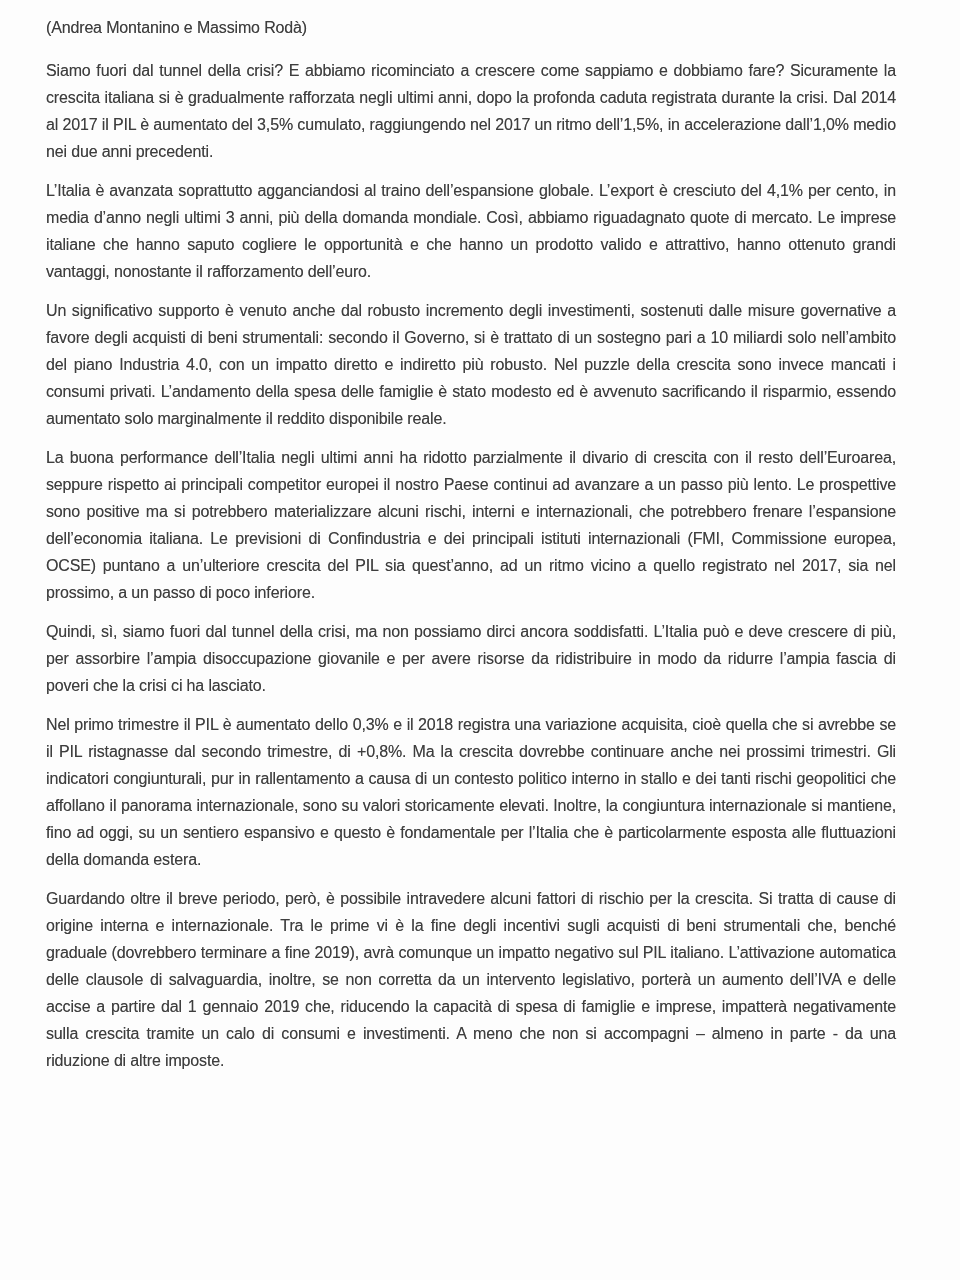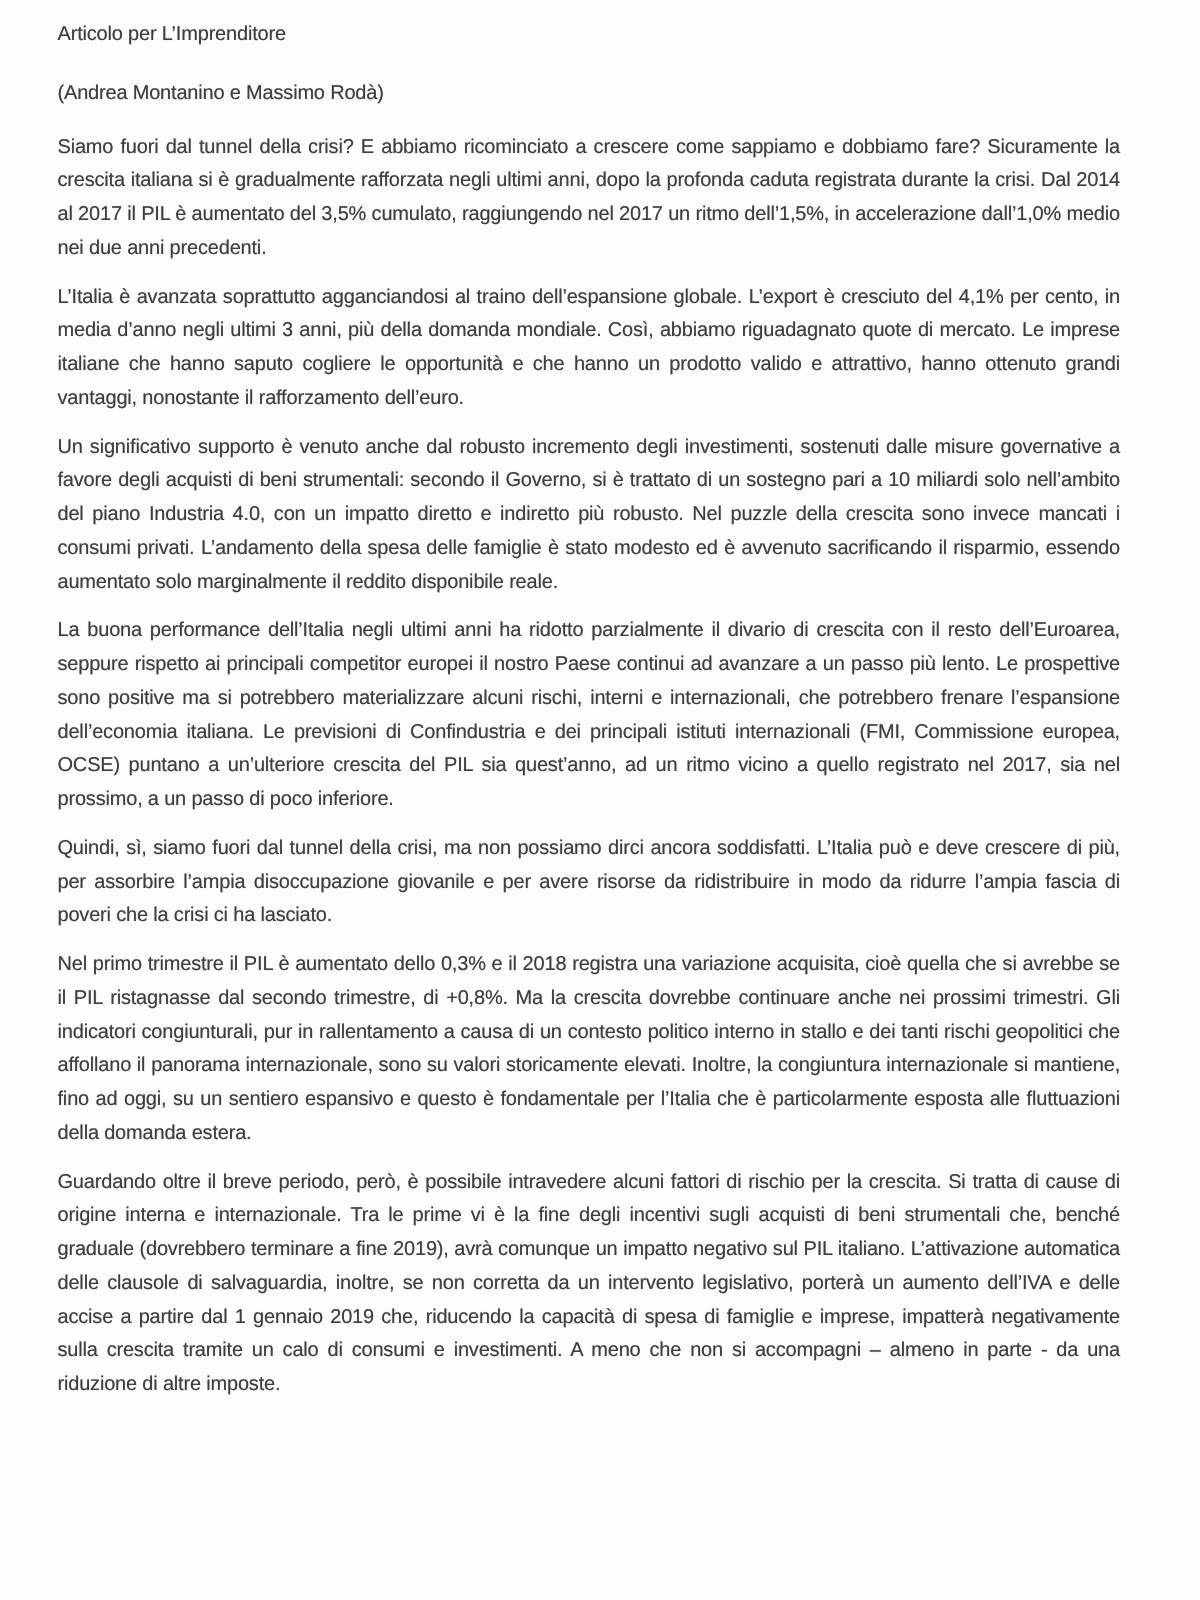--- a/index.html
+++ b/index.html
@@ -37,21 +37,20 @@
   }
   .doc-para {
     text-align: justify;
     margin-bottom: 12px !important;
   }
 </style>
 </head>
 <body>
 
 <div class="page">
-  <p class="doc-title">Articolo per L’Imprenditore</p>
   <p class="doc-byline">(Andrea Montanino e Massimo Rodà)</p>
   <p class="doc-para">Siamo fuori dal tunnel della crisi? E abbiamo ricominciato a crescere come sappiamo e dobbiamo fare? Sicuramente la crescita italiana si è gradualmente rafforzata negli ultimi anni, dopo la profonda caduta registrata durante la crisi. Dal 2014 al 2017 il PIL è aumentato del 3,5% cumulato, raggiungendo nel 2017 un ritmo dell’1,5%, in accelerazione dall’1,0% medio nei due anni precedenti.</p>
   <p class="doc-para">L’Italia è avanzata soprattutto agganciandosi al traino dell’espansione globale. L’export è cresciuto del 4,1% per cento, in media d’anno negli ultimi 3 anni, più della domanda mondiale. Così, abbiamo riguadagnato quote di mercato. Le imprese italiane che hanno saputo cogliere le opportunità e che hanno un prodotto valido e attrattivo, hanno ottenuto grandi vantaggi, nonostante il rafforzamento dell’euro.</p>
   <p class="doc-para">Un significativo supporto è venuto anche dal robusto incremento degli investimenti, sostenuti dalle misure governative a favore degli acquisti di beni strumentali: secondo il Governo, si è trattato di un sostegno pari a 10 miliardi solo nell’ambito del piano Industria 4.0, con un impatto diretto e indiretto più robusto. Nel puzzle della crescita sono invece mancati i consumi privati. L’andamento della spesa delle famiglie è stato modesto ed è avvenuto sacrificando il risparmio, essendo aumentato solo marginalmente il reddito disponibile reale.</p>
   <p class="doc-para">La buona performance dell’Italia negli ultimi anni ha ridotto parzialmente il divario di crescita con il resto dell’Euroarea, seppure rispetto ai principali competitor europei il nostro Paese continui ad avanzare a un passo più lento. Le prospettive sono positive ma si potrebbero materializzare alcuni rischi, interni e internazionali, che potrebbero frenare l’espansione dell’economia italiana. Le previsioni di Confindustria e dei principali istituti internazionali (FMI, Commissione europea, OCSE) puntano a un’ulteriore crescita del PIL sia quest’anno, ad un ritmo vicino a quello registrato nel 2017, sia nel prossimo, a un passo di poco inferiore.</p>
   <p class="doc-para">Quindi, sì, siamo fuori dal tunnel della crisi, ma non possiamo dirci ancora soddisfatti. L’Italia può e deve crescere di più, per assorbire l’ampia disoccupazione giovanile e per avere risorse da ridistribuire in modo da ridurre l’ampia fascia di poveri che la crisi ci ha lasciato.</p>
   <p class="doc-para">Nel primo trimestre il PIL è aumentato dello 0,3% e il 2018 registra una variazione acquisita, cioè quella che si avrebbe se il PIL ristagnasse dal secondo trimestre, di +0,8%. Ma la crescita dovrebbe continuare anche nei prossimi trimestri. Gli indicatori congiunturali, pur in rallentamento a causa di un contesto politico interno in stallo e dei tanti rischi geopolitici che affollano il panorama internazionale, sono su valori storicamente elevati. Inoltre, la congiuntura internazionale si mantiene, fino ad oggi, su un sentiero espansivo e questo è fondamentale per l’Italia che è particolarmente esposta alle fluttuazioni della domanda estera.</p>
   <p class="doc-para">Guardando oltre il breve periodo, però, è possibile intravedere alcuni fattori di rischio per la crescita. Si tratta di cause di origine interna e internazionale. Tra le prime vi è la fine degli incentivi sugli acquisti di beni strumentali che, benché graduale (dovrebbero terminare a fine 2019), avrà comunque un impatto negativo sul PIL italiano. L’attivazione automatica delle clausole di salvaguardia, inoltre, se non corretta da un intervento legislativo, porterà un aumento dell’IVA e delle accise a partire dal 1 gennaio 2019 che, riducendo la capacità di spesa di famiglie e imprese, impatterà negativamente sulla crescita tramite un calo di consumi e investimenti. A meno che non si accompagni – almeno in parte - da una riduzione di altre imposte.</p>
 </div>
 

